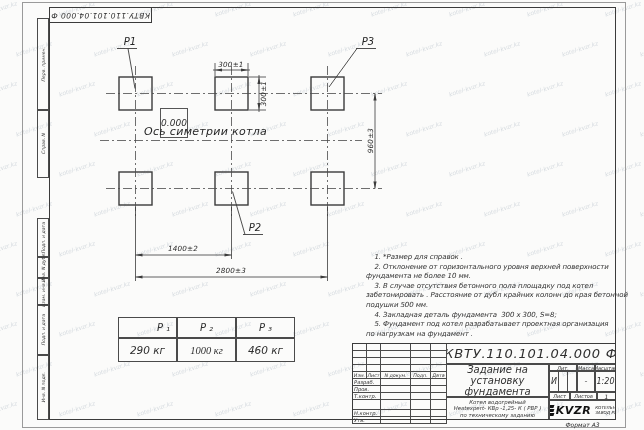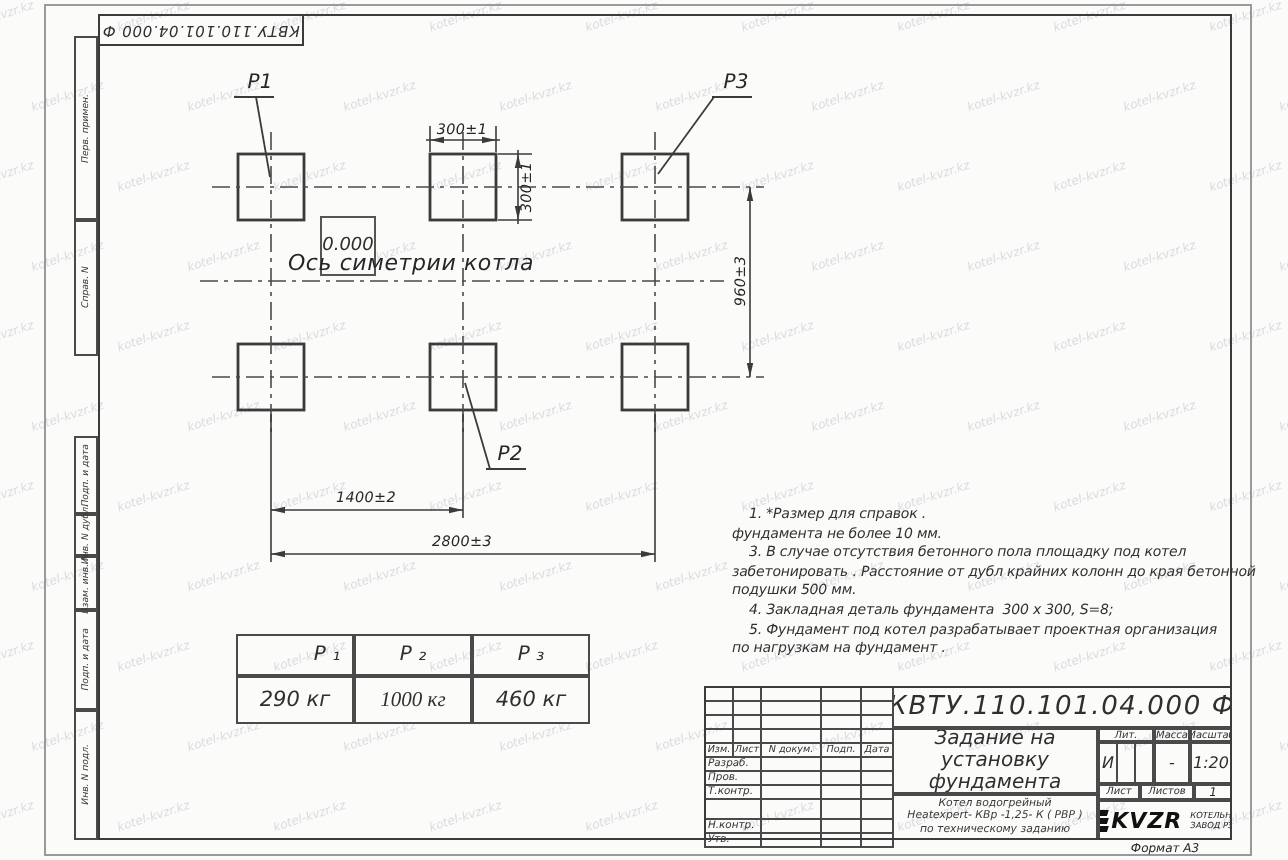--- a/index.html
+++ b/index.html
@@ -258,20 +258,21 @@
 <div class="lbl dimlbl rot" style="left:246px;top:89px;width:34px;">300±1</div>
 <div class="lbl dimlbl rot" style="left:353px;top:136px;width:34px;">960±3</div>
 <div class="lbl dimlbl" style="left:163px;top:244px;width:40px;">1400±2</div>
 <div class="lbl dimlbl" style="left:211px;top:266px;width:40px;">2800±3</div>
 
 <div class="abs elev">0.000</div>
 <div class="lbl axislbl">Ось симетрии котла</div>
 
 <div class="abs notes">
   <div class="note-line">    1. *Размер для справок .</div>
+  <div class="note-line">    2. Отклонение от горизонтального уровня верхней поверхности</div>
   <div class="note-line">фундамента не более 10 мм.</div>
   <div class="note-line">    3. В случае отсутствия бетонного пола площадку под котел</div>
   <div class="note-line">забетонировать . Расстояние от дубл крайних колонн до края бетонной</div>
   <div class="note-line">подушки 500 мм.</div>
   <div class="note-line">    4. Закладная деталь фундамента  300 х 300, S=8;</div>
   <div class="note-line">    5. Фундамент под котел разрабатывает проектная организация</div>
   <div class="note-line">по нагрузкам на фундамент .</div>
 </div>
 
 <div class="c" style="left:118px;top:317px;width:59px;height:21px;font-size:10px;padding-left:32px;">P ₁</div>

